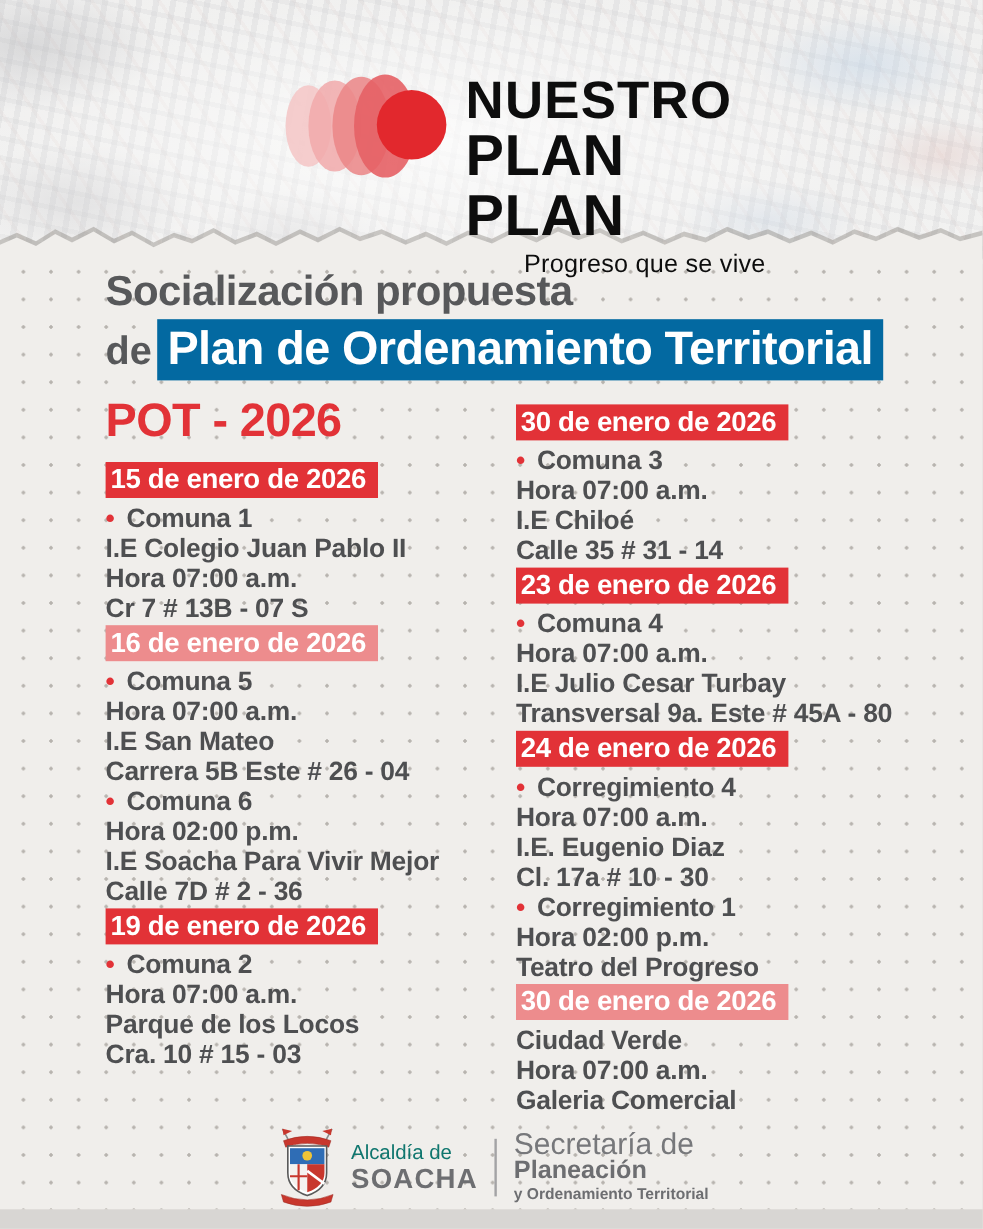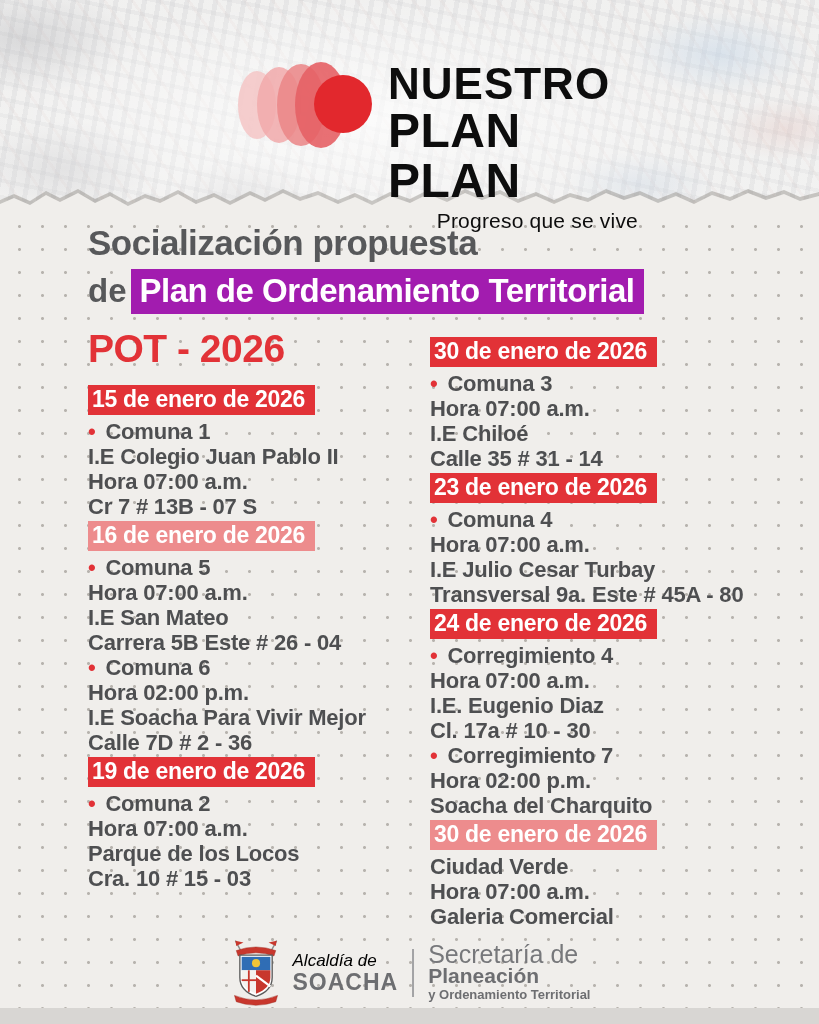--- a/index.html
+++ b/index.html
@@ -40,21 +40,21 @@
   .dots {
     position:absolute; left:0; top:205px; width:819px; height:819px; z-index:1;
     background:radial-gradient(circle, #b7b3ae 1.2px, transparent 1.7px);
     background-size:23px 23px; background-position:8px 10px;
   }
   
   .title-block { position:absolute; left:88px; top:222px; z-index:5; }
   .t1 { font-size:35px; font-weight:bold; color:#57585a; letter-spacing:-0.5px; line-height:42px; }
   .t2 { margin-top:4px; line-height:46px; }
   .t2 .de { font-size:33px; font-weight:bold; color:#57585a; margin-right:4px; }
-  .t2 .hl { font-size:33px; font-weight:bold; color:#ffffff; background:#a21caf; padding:3px 9px 5px 9px; letter-spacing:-0.5px; }
+  .t2 .hl { font-size:39px; font-weight:bold; color:#ffffff; background:#0369a1; padding:3px 9px 5px 9px; letter-spacing:-0.5px; }
   .t3 { margin-top:8px; font-size:39px; font-weight:bold; color:#e23237; letter-spacing:-0.5px; line-height:42px; }
   
   .col { position:absolute; z-index:5; }
   .col-left  { left:88px;  top:383px; width:342px; }
   .col-right { left:430px; top:335px; width:385px; }
   .chip-row { margin:2px 0 4px 0; }
   .chip {
     display:inline-block; background:#e23237; color:#ffffff;
     font-size:23px; font-weight:bold; line-height:28px;
     padding:0 10px 2px 4px; letter-spacing:-0.3px;
@@ -62,21 +62,21 @@
   .chip.light { background:#ed8c8d; }
   .line { font-size:22px; font-weight:bold; color:#4e4f51; line-height:25px; letter-spacing:-0.2px; }
   .line .b { color:#e23237; margin-right:4px; }
   
   .footer {
     position:absolute; left:50%; top:938px; transform:translateX(-50%);
     display:flex; align-items:center; z-index:5; white-space:nowrap;
   }
   .crest { margin-right:10px; }
   .alcaldia { text-align:left; margin-right:14px; }
-  .alc-top { font-size:17px; color:#000000; line-height:19px;font-style:italic; }
+  .alc-top { font-size:17px; color:#0f766e; line-height:19px; }
   .alc-bottom { font-size:23px; font-weight:bold; color:#6d6e71; letter-spacing:1px; line-height:25px; }
   .foot-divider { width:2px; height:48px; background:#a3a3a5; margin-right:14px; }
   .secretaria { text-align:left; }
   .sec-top { font-size:25px; color:#77787b; line-height:21px; }
   .sec-mid { font-size:21px; font-weight:bold; color:#6d6e71; line-height:22px; }
   .sec-bottom { font-size:13px; font-weight:bold; color:#6d6e71; line-height:15px; }
 </style>
 </head>
 <body>
 
@@ -141,23 +141,23 @@
       <div class="chip-row"><span class="chip">23 de enero de 2026</span></div>
       <div class="line"><span class="b">•</span><span> Comuna 4</span></div>
       <div class="line">Hora 07:00 a.m.</div>
       <div class="line">I.E Julio Cesar Turbay</div>
       <div class="line">Transversal 9a. Este # 45A - 80</div>
       <div class="chip-row"><span class="chip">24 de enero de 2026</span></div>
       <div class="line"><span class="b">•</span><span> Corregimiento 4</span></div>
       <div class="line">Hora 07:00 a.m.</div>
       <div class="line">I.E. Eugenio Diaz</div>
       <div class="line">Cl. 17a # 10 - 30</div>
-      <div class="line"><span class="b">•</span><span> Corregimiento 7</span></div>
+      <div class="line"><span class="b">•</span><span> Corregimiento 1</span></div>
       <div class="line">Hora 02:00 p.m.</div>
-      <div class="line">Soacha del Charquito</div>
+      <div class="line">Teatro del Progreso</div>
       <div class="chip-row"><span class="chip light">30 de enero de 2026</span></div>
       <div class="line">Ciudad Verde</div>
       <div class="line">Hora 07:00 a.m.</div>
       <div class="line">Galeria Comercial</div>
     </div>
 
   <div class="footer">
     <svg class="crest" width="54" height="70" viewBox="0 0 60 78">
       <line x1="14" y1="16" x2="7" y2="3" stroke="#8a8a8a" stroke-width="1.5"></line>
       <line x1="46" y1="16" x2="53" y2="3" stroke="#8a8a8a" stroke-width="1.5"></line>

